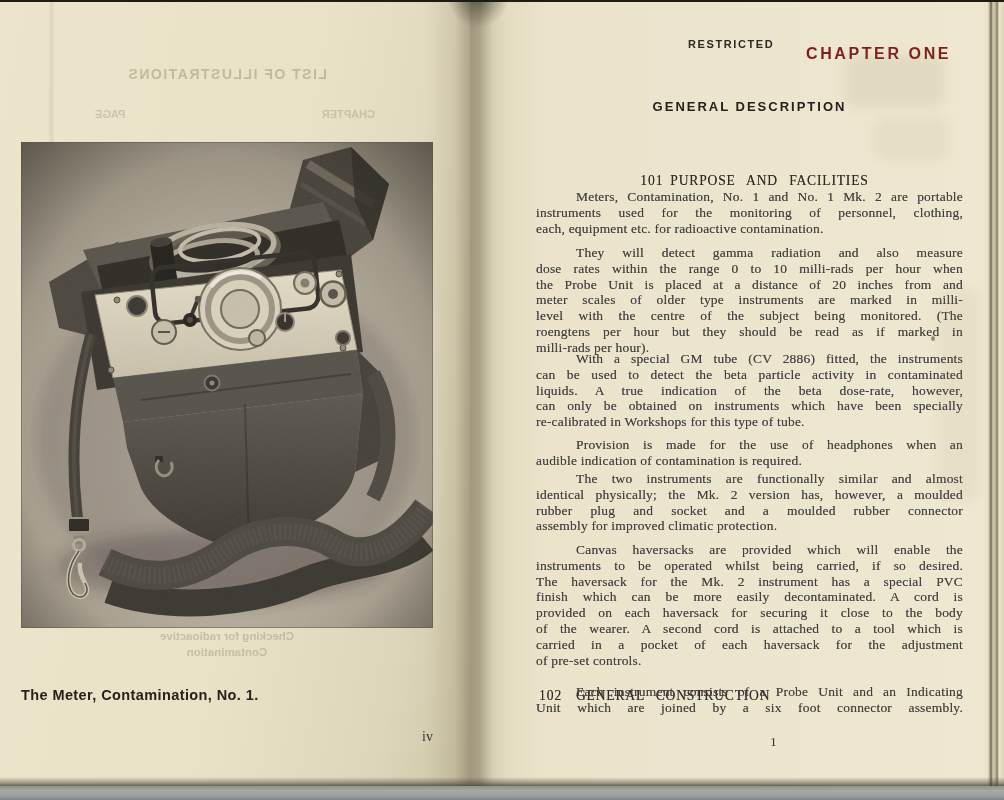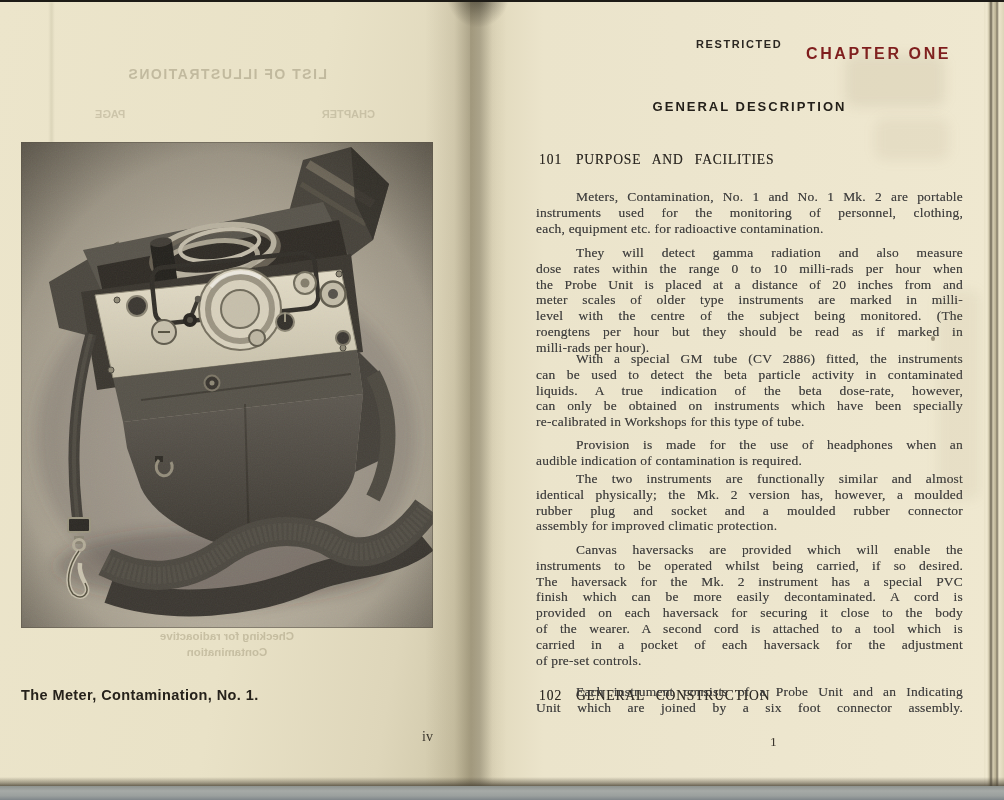--- a/index.html
+++ b/index.html
@@ -49,33 +49,33 @@
   .photo{position:absolute;left:21px;top:142px;width:412px;height:486px;}
   .caption{position:absolute;left:21px;top:687px;width:412px;
     font-family:"Liberation Sans","DejaVu Sans",sans-serif;font-weight:bold;
     font-size:14.5px;letter-spacing:.4px;color:#26221b;}
   .folio-left{position:absolute;left:21px;top:729px;width:412px;text-align:right;
     font-size:14px;color:#3a352c;}
 
   
   .restricted{position:absolute;left:688px;top:38px;
     font-family:"Liberation Sans","DejaVu Sans",sans-serif;font-weight:bold;
-    font-size:11px;letter-spacing:1.6px;color:#2b2722;margin-left:8px;}
+    font-size:11px;letter-spacing:1.6px;color:#2b2722;}
   .chapter{position:absolute;left:806px;top:45px;
     font-family:"Liberation Sans","DejaVu Sans",sans-serif;font-weight:bold;
     font-size:16px;letter-spacing:2.6px;color:#7f1d1d;}
   .main-title{position:absolute;left:536px;top:99px;width:427px;text-align:center;
     font-family:"Liberation Sans","DejaVu Sans",sans-serif;font-weight:bold;
     font-size:13px;letter-spacing:2px;color:#24201a;}
   .folio-right{position:absolute;left:770px;top:734px;font-size:13.5px;color:#3a352c;}
 
   
   .col{position:absolute;left:536px;top:0;width:427px;height:786px;}
   .col>*{position:absolute;left:0;right:0;}
-  .col>:nth-child(1){top:152px;}
+  .col>:nth-child(1){top:173px;text-align:center;}
   .col>:nth-child(2){top:189px;}
   .col>:nth-child(3){top:245px;}
   .col>:nth-child(4){top:351px;}
   .col>:nth-child(5){top:437px;}
   .col>:nth-child(6){top:471px;}
   .col>:nth-child(7){top:542px;}
   .col>:nth-child(8){top:688px;}
   .col>:nth-child(9){top:684px;}
   .sec-heading{font-size:13.6px;color:#2e2a24;letter-spacing:.8px;word-spacing:7px;
     text-shadow:0 0 .4px rgba(46,42,36,.55);}

